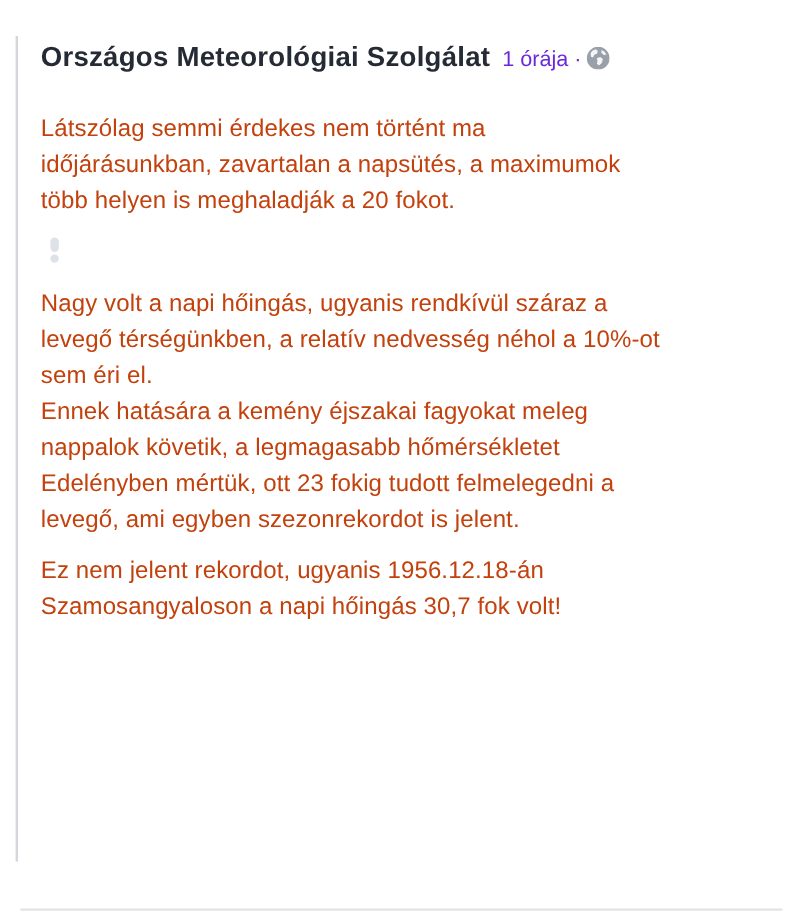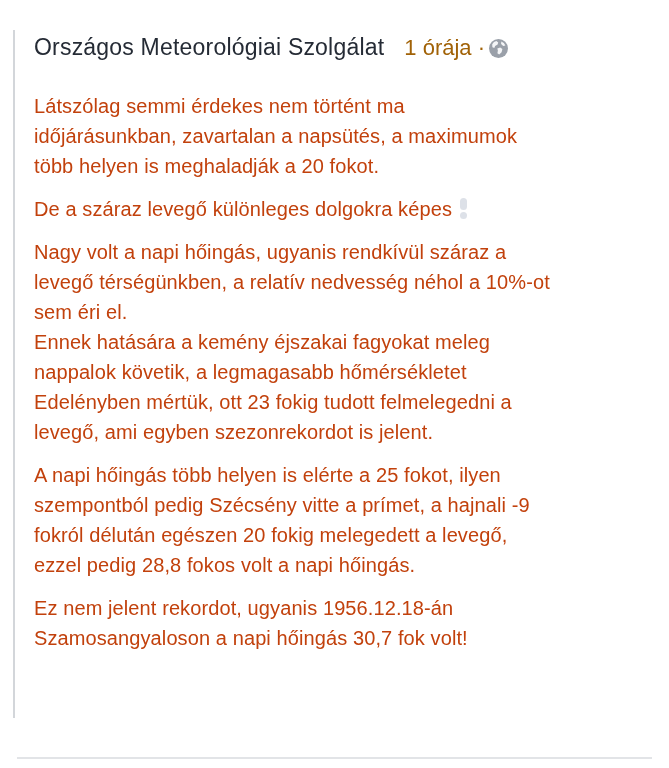--- a/index.html
+++ b/index.html
@@ -29,28 +29,28 @@
     top: 32px;
     width: 612px;
   }
   .post-header {
     line-height: 30px;
     margin-bottom: 26px;
     white-space: nowrap;
   }
   .author {
     font-size: 23px;
-    font-weight: normal;
+    font-weight: bold;
     color: #252b35;
     letter-spacing: 0.2px;
   }
   .meta {
-    font-size: 22px;
-    color: #a16207;
-    margin-left: 20px;
+    font-size: 18px;
+    color: #6d28d9;
+    margin-left: 10px;
   }
   .globe {
     display: inline-block;
     vertical-align: -3px;
     margin-left: 4px;
     width: 19px;
     height: 19px;
   }
   .post-body p {
     margin: 0 0 13px 0;
@@ -110,32 +110,28 @@
           <path fill="#f4f5f7" d="M3.2,5.2 Q4.6,2.6 7.4,2.1 L9.2,3.4 L8.6,5.6 L6.1,6.9 L5.3,8.9 L3.4,8.2 Z"></path>
           <path fill="#f4f5f7" d="M8.3,9.6 L11.2,8.4 L13.4,10.1 L12.6,13.2 L10.2,15.6 L8.4,14.2 L8.9,11.6 Z"></path>
           <path fill="#f4f5f7" d="M12.3,2.6 Q15.3,3.7 16.4,6.4 L14.2,6.9 L12.1,5.0 Z"></path>
         </svg></span>
     </div>
 
     <div class="post-body">
       <p>Látszólag semmi érdekes nem történt ma
 időjárásunkban, zavartalan a napsütés, a maximumok
 több helyen is meghaladják a 20 fokot.</p>
-      <p><span>De a száraz levegő különleges dolgokra képes</span><span class="grey-exclamation"><span class="bar"></span><span class="dot"></span></span></p>
+      <p><span class="grey-exclamation"><span class="bar"></span><span class="dot"></span></span></p>
       <p>Nagy volt a napi hőingás, ugyanis rendkívül száraz a
 levegő térségünkben, a relatív nedvesség néhol a 10%-ot
 sem éri el.
 Ennek hatására a kemény éjszakai fagyokat meleg
 nappalok követik, a legmagasabb hőmérsékletet
 Edelényben mértük, ott 23 fokig tudott felmelegedni a
 levegő, ami egyben szezonrekordot is jelent.</p>
-      <p>A napi hőingás több helyen is elérte a 25 fokot, ilyen
-szempontból pedig Szécsény vitte a prímet, a hajnali -9
-fokról délután egészen 20 fokig melegedett a levegő,
-ezzel pedig 28,8 fokos volt a napi hőingás.</p>
       <p>Ez nem jelent rekordot, ugyanis 1956.12.18-án
 Szamosangyaloson a napi hőingás 30,7 fok volt!</p>
     </div>
 
   </div>
 
   <div class="bottom-divider"></div>
 
 </div>
 

